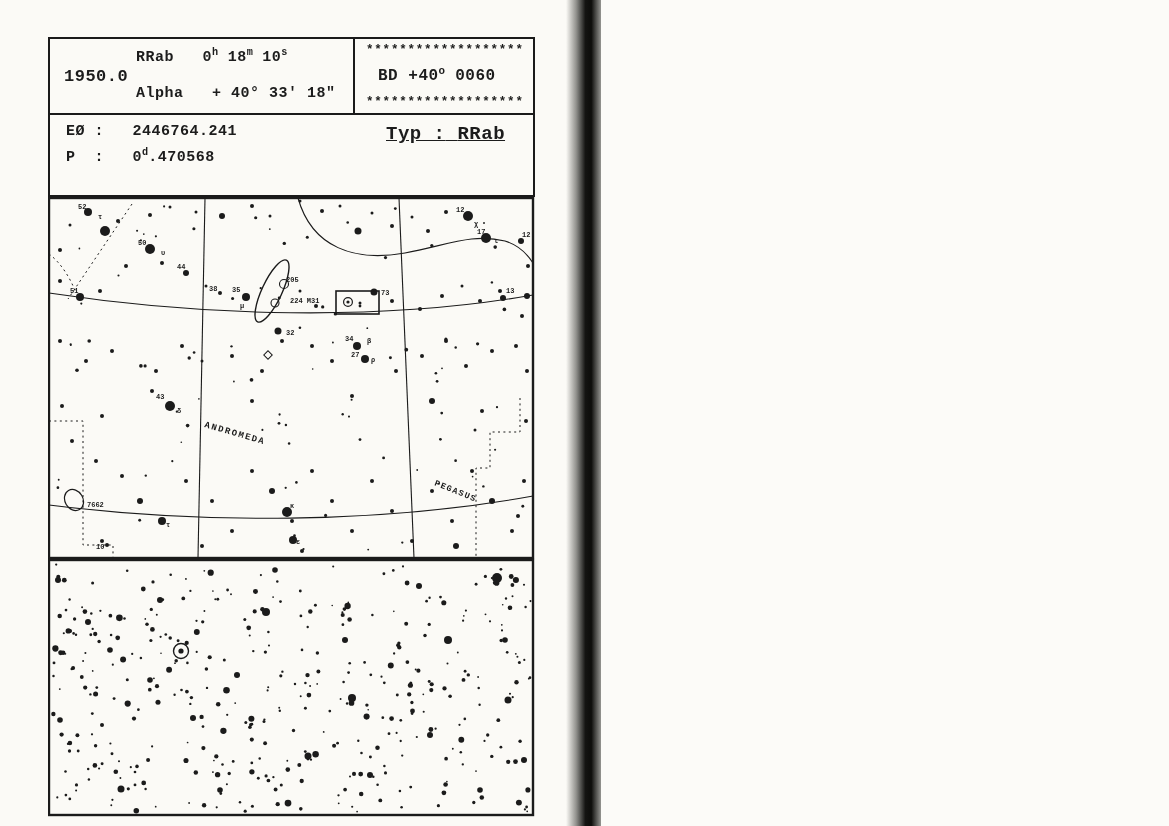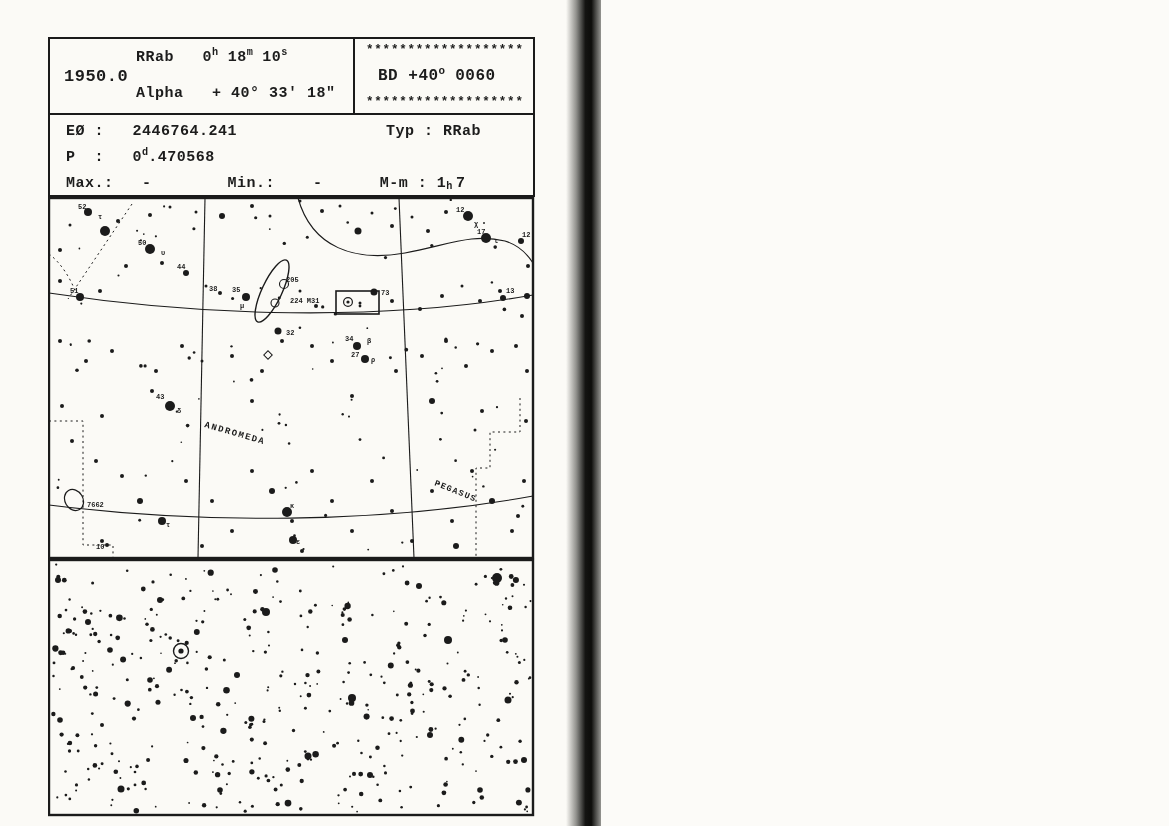--- a/index.html
+++ b/index.html
@@ -31,23 +31,22 @@
       <div class="hdr-txt" style="left:14px;top:28px;font-size:17px;text-align:center;">1950.0</div>
       <div class="hdr-txt" style="left:86px;top:8px;font-size:15px;"><span>RRab</span><span id="alpha-value">   0<sup class="u">h</sup> 18<sup class="u">m</sup> 10<sup class="u">s</sup></span></div>
       <div class="hdr-txt" style="left:86px;top:46px;font-size:15px;"><span>Alpha</span>   <span>+ 40° 33' 18"</span></div>
       <div class="hdr-txt" style="left:316px;top:4px;font-size:12.5px;letter-spacing:.8px;">*******************</div>
       <div class="hdr-txt" style="left:328px;top:26px;font-size:16px;" id="designation">BD +40<sup class="u">o</sup> 0060</div>
       <div class="hdr-txt" style="left:316px;top:56px;font-size:12.5px;letter-spacing:.8px;">*******************</div>
     </div>
 
     <div class="box" style="left:48px;top:113px;width:487px;height:84px;border-top:none;">
       <div class="hdr-txt" style="left:16px;top:10px;font-size:15px;"><span>EØ :</span>   <span>2446764.241</span></div>
-      <div class="hdr-txt" style="left:336px;top:10px;font-size:15px;"><span>Typ :</span> <span>RRab</span></div>
+      <div class="hdr-txt" style="left:336px;top:10px;font-size:19px;text-decoration:underline;"><span>Typ :</span> <span>RRab</span></div>
       <div class="hdr-txt" style="left:16px;top:34px;font-size:15px;"><span>P  :</span>   <span id="p-value">0<sup class="u">d</sup>.470568</span></div>
-      <div class="hdr-txt" style="left:16px;top:62px;font-size:15px;"><span>Max.:</span>   <span>-</span>        <span>Min.:</span>    <span>-</span>      <span>M-m :</span> <span id="mm-value">1<span class="stk"><span class="t">h</span><span class="b">.</span></span>7</span></div>
     </div>
 
     <svg id="upper-chart" class="abs" style="left:48px;top:197px;" width="487" height="363" viewBox="48 197 487 363">
         <rect x="49" y="198" width="484" height="360" fill="none" stroke="#1b1b1b" stroke-width="2.4"></rect>
         <g fill="none" stroke="#1b1b1b" stroke-width="1.1">
           <path d="M 205,198 L 198,558"></path>
           <path d="M 399,198 L 414,558"></path>
           <path d="M 49,293 C 200,316 380,322 533,295"></path>
           <path d="M 49,505 C 200,524 380,524 533,496"></path>
           <path d="M 298,198 C 312,248 355,262 405,253 C 448,245 472,233 505,241 C 518,245 526,252 533,263"></path>

